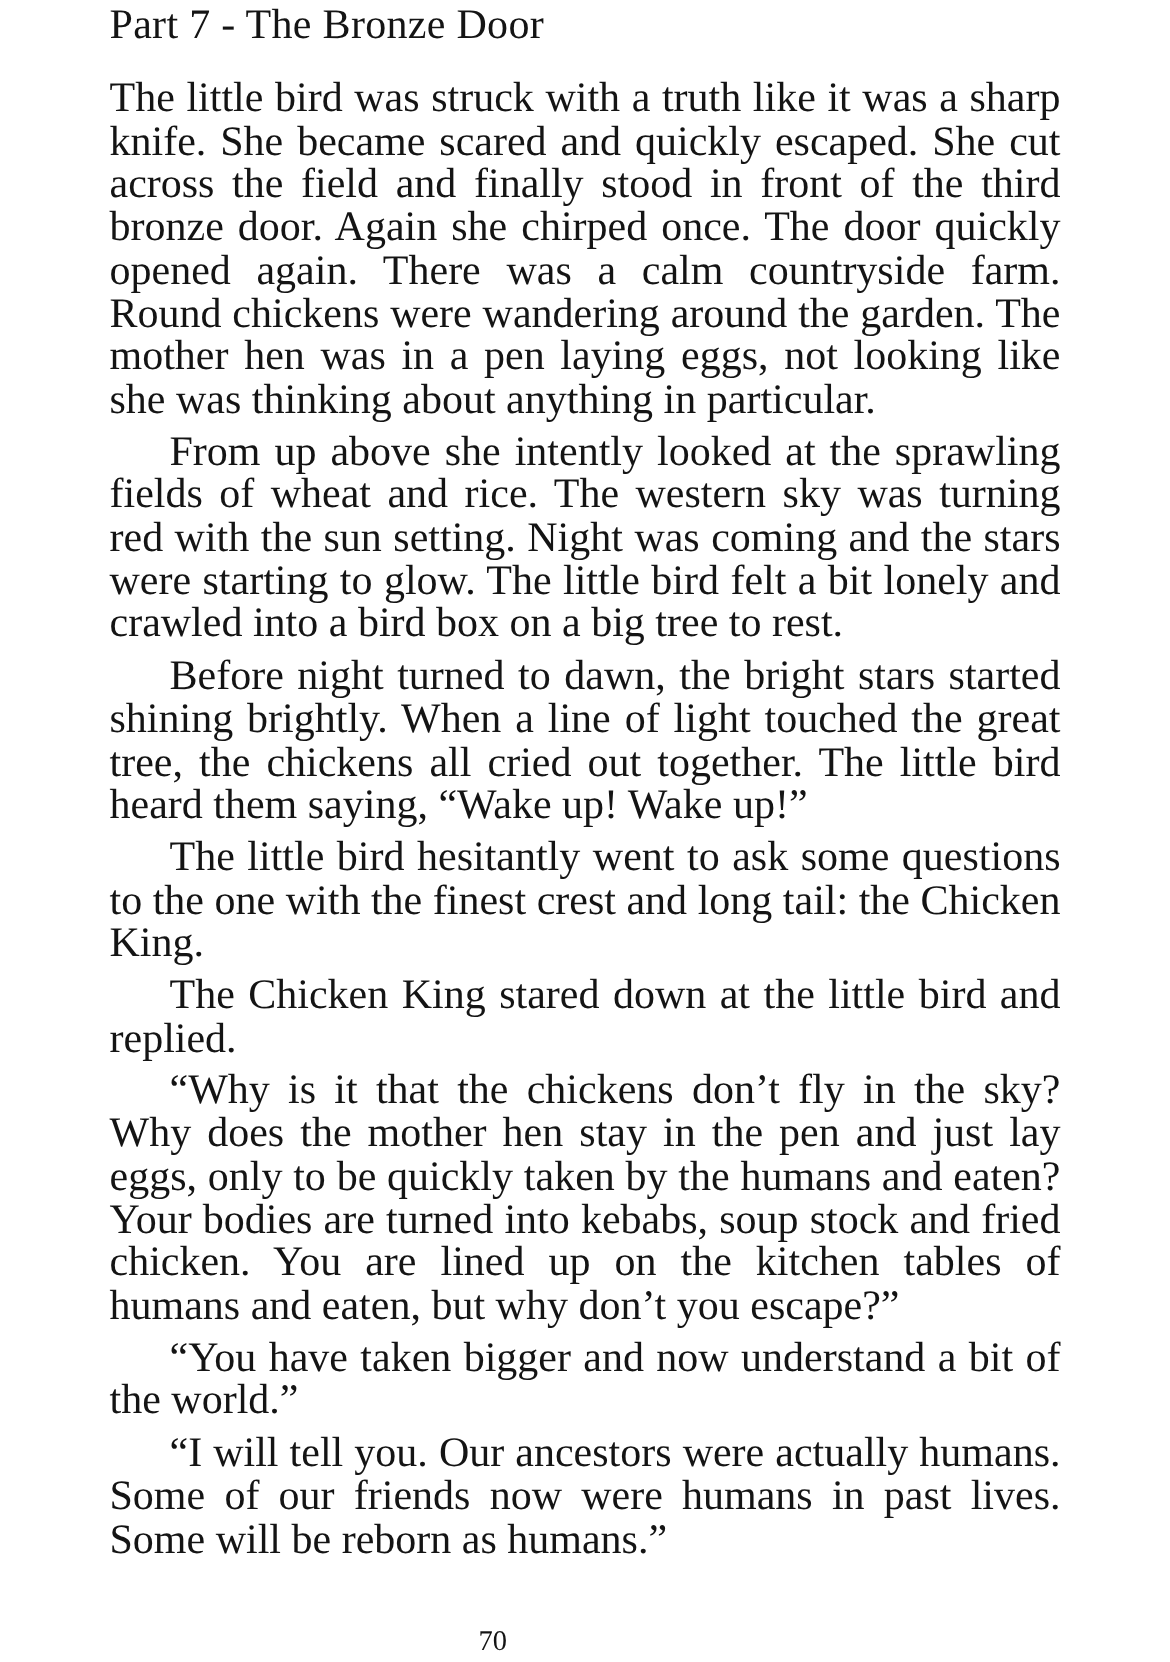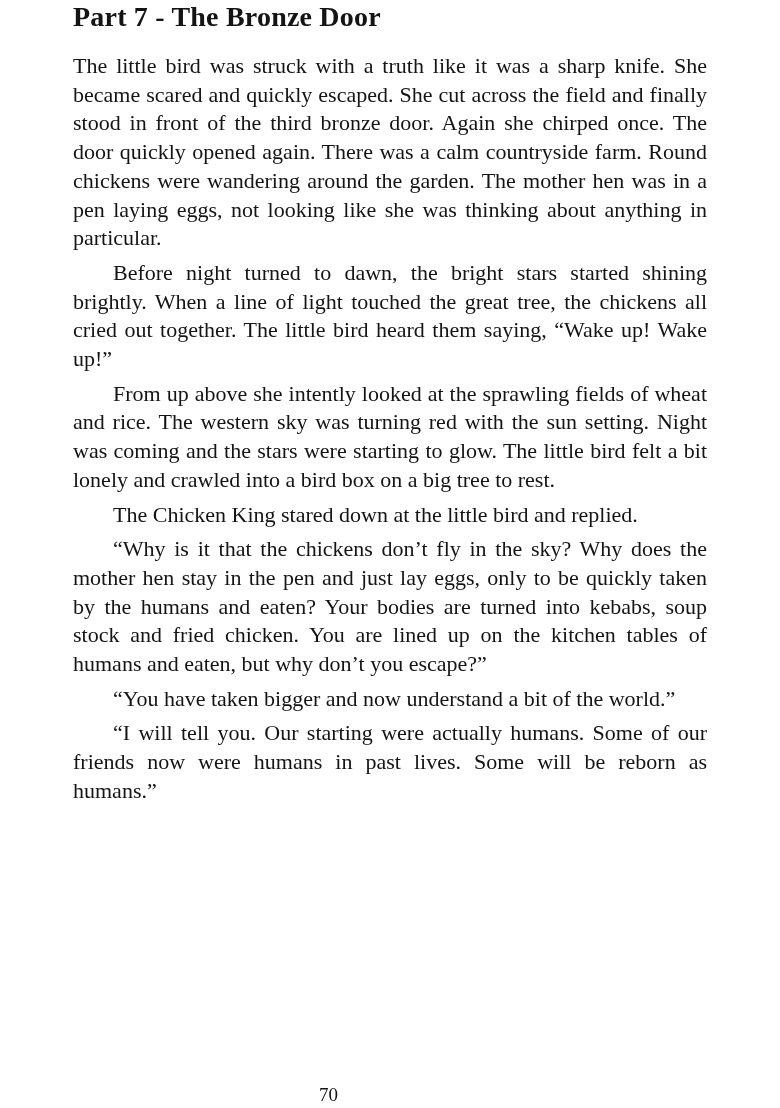--- a/index.html
+++ b/index.html
@@ -18,31 +18,31 @@
     .page {
       position: absolute;
       left: 73px;
       top: 0;
       width: 634px;
     }
     .title {
       margin: 0;
       padding-top: 0px;
       font-size: 28px;
-      font-weight: bold;
+      font-weight: normal;
       line-height: 34px;
       letter-spacing: 0.2px;
       height: 36px;
     }
     .body-text {
       margin-top: 16px;
     }
     .para {
       margin: 0 0 6px 0;
-      font-size: 22px;
+      font-size: 28px;
       line-height: 28.7px;
       text-align: justify;
       text-indent: 0;
       hyphens: none;
     }
     .para.indent {
       text-indent: 40px;
     }
     .page-number {
       position: absolute;
@@ -55,22 +55,23 @@
     }
   </style>
 </head>
 <body>
 
 <div class="page">
   <h1 class="title">Part 7 - The Bronze Door</h1>
 
   <div class="body-text">
     <p class="para">The little bird was struck with a truth like it was a sharp knife. She became scared and quickly escaped. She cut across the field and finally stood in front of the third bronze door. Again she chirped once. The door quickly opened again. There was a calm countryside farm. Round chickens were wandering around the garden. The mother hen was in a pen laying eggs, not looking like she was thinking about anything in particular.</p>
+    <p class="para indent">From up above she intently looked at the sprawling fields of wheat and rice. The western sky was turning red with the sun setting. Night was coming and the stars were starting to glow. The little bird felt a bit lonely and crawled into a bird box on a big tree to rest.</p>
     <p class="para indent">Before night turned to dawn, the bright stars started shining brightly. When a line of light touched the great tree, the chickens all cried out together. The little bird heard them saying, “Wake up! Wake up!”</p>
-    <p class="para indent">From up above she intently looked at the sprawling fields of wheat and rice. The western sky was turning red with the sun setting. Night was coming and the stars were starting to glow. The little bird felt a bit lonely and crawled into a bird box on a big tree to rest.</p>
+    <p class="para indent">The little bird hesitantly went to ask some questions to the one with the finest crest and long tail: the Chicken King.</p>
     <p class="para indent">The Chicken King stared down at the little bird and replied.</p>
     <p class="para indent">“Why is it that the chickens don’t fly in the sky? Why does the mother hen stay in the pen and just lay eggs, only to be quickly taken by the humans and eaten? Your bodies are turned into kebabs, soup stock and fried chicken. You are lined up on the kitchen tables of humans and eaten, but why don’t you escape?”</p>
     <p class="para indent">“You have taken bigger and now understand a bit of the world.”</p>
-    <p class="para indent">“I will tell you. Our starting were actually humans. Some of our friends now were humans in past lives. Some will be reborn as humans.”</p>
+    <p class="para indent">“I will tell you. Our ancestors were actually humans. Some of our friends now were humans in past lives. Some will be reborn as humans.”</p>
   </div>
 </div>
 
 <div class="page-number">70</div>
 
 </body></html>

